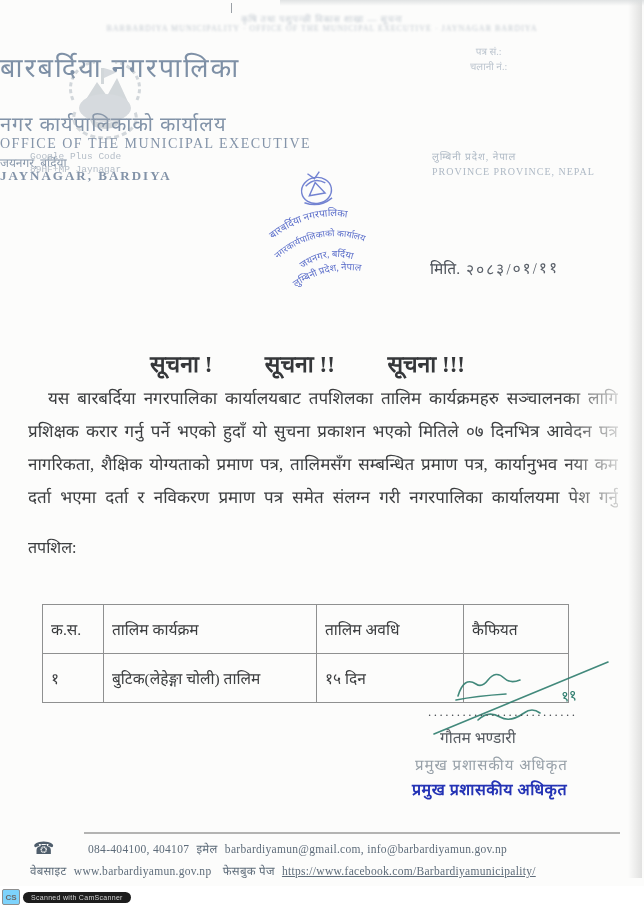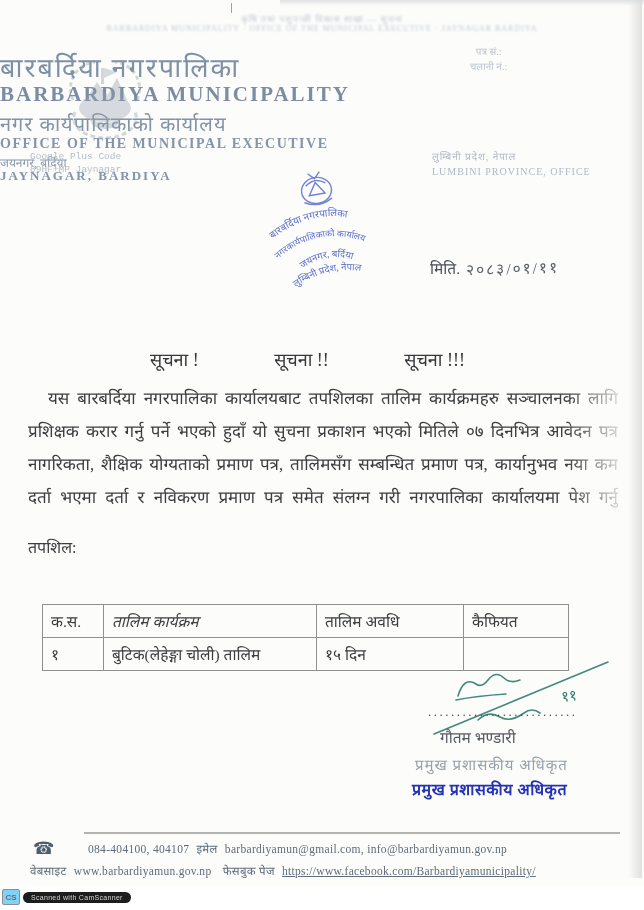--- a/index.html
+++ b/index.html
@@ -16,56 +16,56 @@
     background:linear-gradient(to bottom,#d9dcdd,rgba(255,255,255,0));opacity:.8;}
   .tick-mark{position:absolute;left:231px;top:3px;width:1px;height:10px;background:#9aa0a6;}
   .bleed{position:absolute;width:644px;text-align:center;color:#c3cad1;
     filter:blur(1.1px);font-size:9px;letter-spacing:1px;white-space:nowrap;}
   .bleed1{top:12px;left:0;}
   .bleed2{top:24px;left:0;font-size:8px;}
   .bottom-strip{position:absolute;left:0;bottom:0;width:644px;height:24px;background:#ffffff;}
   .hdr-np-title{position:absolute;top:48px;left:0;width:644px;font-size:27px;letter-spacing:2px;color:#7e90a6;}
   .hdr-en-title{position:absolute;top:82px;left:0;width:644px;font-size:21px;font-weight:bold;letter-spacing:2px;color:#7b8da4;}
   .hdr-np-office{position:absolute;top:110px;left:0;width:537px;font-size:20px;letter-spacing:1px;color:#8293a8;}
-  .hdr-en-office{position:absolute;top:136px;left:0;width:576px;font-size:14px;font-weight:bold;letter-spacing:1.5px;color:#8494a9;}
+  .hdr-en-office{position:absolute;top:136px;left:0;width:576px;font-size:14px;font-weight:normal;letter-spacing:1.5px;color:#8494a9;}
   .hdr-np-place{position:absolute;top:154px;left:0;width:644px;font-size:12px;color:#8a99ac;}
   .hdr-en-place{position:absolute;top:168px;left:0;width:644px;font-size:13px;font-weight:bold;letter-spacing:2px;color:#8393a8;}
 
   .emblem{position:absolute;left:55px;top:52px;width:100px;height:98px;filter:blur(.7px);opacity:.75;}
   .plus-code{position:absolute;left:30px;top:150px;font-size:9.5px;line-height:13px;color:#b4bdc7;
     font-family:Liberation Mono, monospace;filter:blur(.4px);}
   .ref-block{position:absolute;left:470px;top:44px;font-size:10px;line-height:15px;color:#bcc5cf;filter:blur(.5px);text-align:center;}
   .province-block{position:absolute;left:432px;top:149px;font-size:10px;line-height:15px;color:#aeb9c5;
     filter:blur(.4px);letter-spacing:1px;}
 
   
   .stamp{position:absolute;left:248px;top:168px;width:150px;height:130px;transform:rotate(-10deg);opacity:.9;}
 
   
   .date-line{position:absolute;left:430px;top:257px;font-size:15.5px;color:#4c5158;}
   .date-line .hand{display:inline-block;color:#5a6069;letter-spacing:2px;transform:rotate(-1.5deg);margin-left:6px;}
 
   
   .notice-heading{position:absolute;left:150px;top:347px;width:315px;display:flex;justify-content:space-between;
-    font-size:18px;font-weight:normal;color:#35373a;}
+    font-size:23px;font-weight:bold;color:#35373a;}
 
   
   .body-block{position:absolute;left:28px;top:382px;width:590px;font-size:17px;color:#3b3d3f;}
   .body-line{height:33px;line-height:33px;white-space:nowrap;overflow:hidden;text-align:justify;}
   .body-line.jl{text-align-last:justify;}
   .body-line.first{text-indent:20px;}
   .body-fade{position:absolute;right:-4px;top:0;width:56px;height:140px;
     background:linear-gradient(to right,rgba(252,252,251,0),rgba(252,252,251,.85));pointer-events:none;}
   .tapasil{position:absolute;left:28px;top:536px;font-size:16px;color:#3b3d3f;}
 
   
   .notice-table{position:absolute;left:42px;top:604px;border-collapse:collapse;font-size:15.5px;color:#3b3d3f;}
   .notice-table th,.notice-table td{border:1px solid #8f9090;font-weight:normal;text-align:left;
-    padding:4px 8px;height:24px;vertical-align:middle;}
-  .col-sn{width:44px;}.col-prog{width:196px;font-style:italic;}.col-dur{width:130px;}.col-rem{width:88px;}
+    padding:12px 8px;height:24px;vertical-align:middle;}
+  .col-sn{width:44px;}.col-prog{width:196px;}.col-dur{width:130px;}.col-rem{width:88px;}
 
   
   .sig-svg{position:absolute;left:420px;top:650px;width:200px;height:95px;}
   .dotted{position:absolute;left:428px;top:704px;width:140px;font-size:13px;letter-spacing:2.5px;color:#4a4f54;}
   .sig-name{position:absolute;left:440px;top:726px;font-size:15.5px;color:#565b61;text-align:center;}
   .sig-desig-faint{position:absolute;left:415px;top:754px;font-size:15px;color:#97a0a8;letter-spacing:1px;}
   .sig-desig-blue{position:absolute;left:412px;top:778px;font-size:16px;font-weight:bold;color:#2433b5;letter-spacing:.5px;}
 
   
   .footer-divider{position:absolute;left:84px;top:832px;width:536px;height:2px;background:#777;opacity:.55;}
@@ -90,21 +90,20 @@
 
 <div class="page">
 
   <div class="edge-shadow-right"></div>
   <div class="edge-smudge-top"></div>
   <div class="tick-mark"></div>
   <div class="bleed bleed1">कृषि तथा पशुपन्छी विकास शाखा — सूचना</div>
   <div class="bleed bleed2">BARBARDIYA MUNICIPALITY · OFFICE OF THE MUNICIPAL EXECUTIVE · JAYNAGAR BARDIYA</div>
 
   <div class="hdr-np-title">बारबर्दिया नगरपालिका</div>
-  <div class="hdr-en-title">BARBARDIYA MUNICIPALITY</div>
   <div class="hdr-np-office">नगर कार्यपालिकाको कार्यालय</div>
   <div class="hdr-en-office">OFFICE OF THE MUNICIPAL EXECUTIVE</div>
   <div class="hdr-np-place">जयनगर, बर्दिया</div>
   <div class="hdr-en-place">JAYNAGAR, BARDIYA</div>
 
   <svg class="emblem" viewBox="0 0 100 98">
     <g fill="none" stroke="#97a2ad" stroke-width="3" opacity="0.55">
       <path d="M18,48 C10,30 22,12 40,10" stroke-dasharray="4 3"></path>
       <path d="M82,48 C90,30 78,12 60,10" stroke-dasharray="4 3"></path>
       <path d="M20,60 C14,74 30,86 50,86 C70,86 86,74 80,60" stroke-dasharray="5 3"></path>
@@ -123,21 +122,21 @@
     <div>89HF+MP Jaynagar</div>
   </div>
 
   <div class="ref-block">
     <div>पत्र सं.:</div>
     <div>चलानी नं.:</div>
   </div>
 
   <div class="province-block">
     <div>लुम्बिनी प्रदेश, नेपाल</div>
-    <div>LUMBINI PROVINCE, OFFICE</div>
+    <div>PROVINCE PROVINCE, NEPAL</div>
   </div>
 
   <svg class="stamp" viewBox="0 0 150 130">
     <defs>
       <path id="arc1" d="M 18,66 Q 75,30 132,70"></path>
       <path id="arc2" d="M 24,84 Q 75,52 126,88"></path>
       <path id="arc3" d="M 44,99 Q 76,80 108,101"></path>
       <path id="arc4" d="M 34,116 Q 76,94 118,114"></path>
     </defs>
     <g fill="none" stroke="#4a5fc5" stroke-width="1.4" opacity="0.85">

